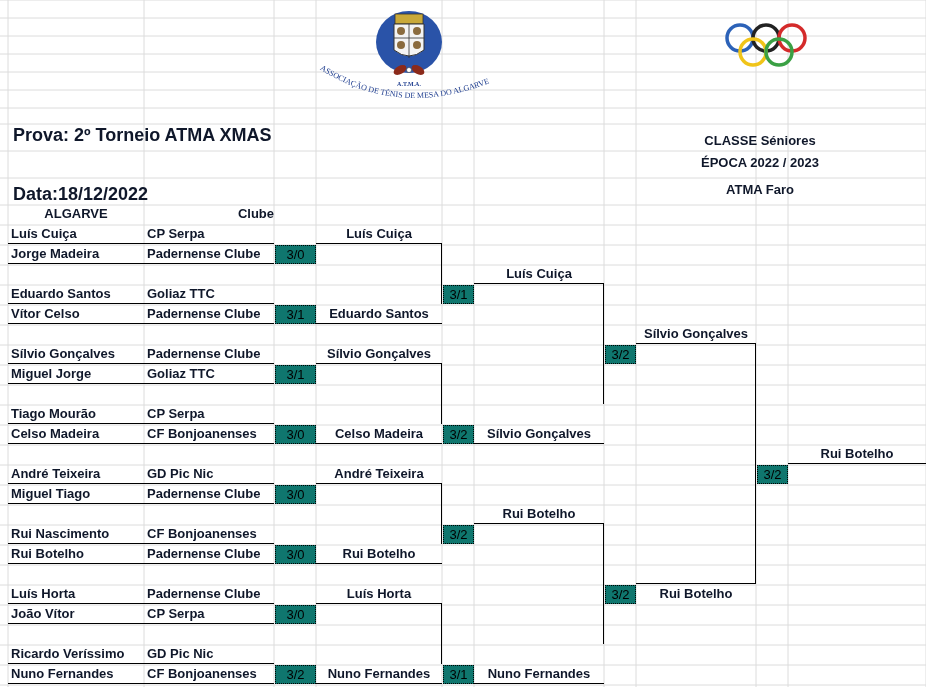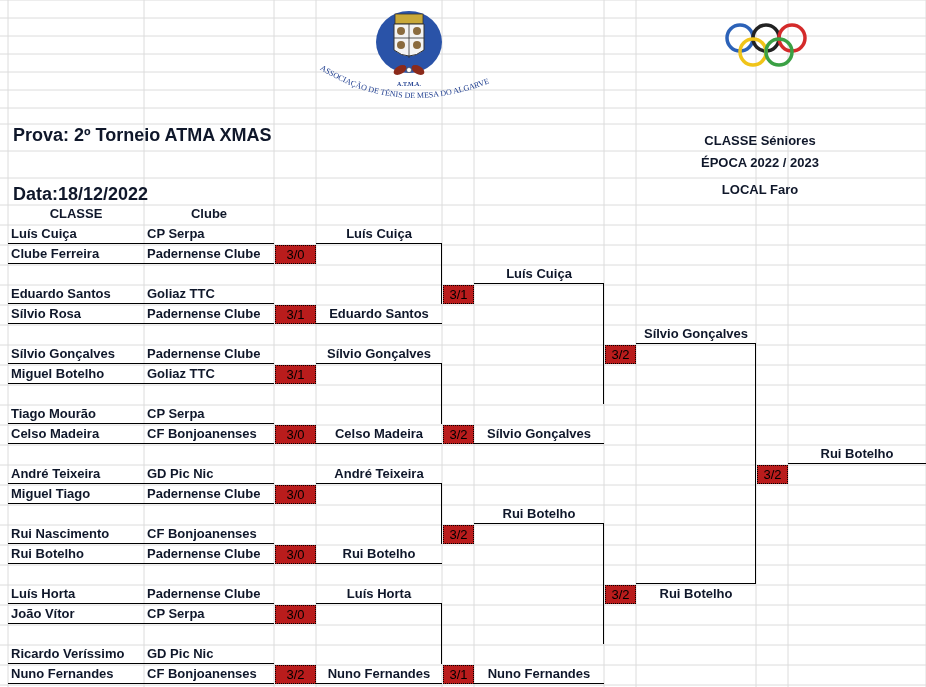--- a/index.html
+++ b/index.html
@@ -2,21 +2,21 @@
 <html><head>
 <meta charset="utf-8">
 <style>
   html,body{margin:0;padding:0;background:#fff;}
   body{width:926px;height:687px;position:relative;overflow:hidden;font-family:"Liberation Sans",sans-serif;}
   .grid{position:absolute;left:0;top:0;width:926px;height:687px;}
   .abs{position:absolute;}
   .cell{position:absolute;font-size:13px;font-weight:bold;color:#0f172a;white-space:nowrap;line-height:19px;}
   .name{padding-left:3px;}
   .center{text-align:center;}
-  .score{position:absolute;font-size:13px;color:#000;line-height:18px;text-align:center;border:1px dotted #000;box-sizing:border-box;background:#b91c1c;}
+  .score{position:absolute;font-size:13px;color:#000;line-height:18px;text-align:center;border:1px dotted #000;box-sizing:border-box;background:#0f766e;}
   .line{position:absolute;background:#000;}
   .title{font-size:18px;font-weight:bold;}
   .hdr{font-size:13px;font-weight:bold;}
 </style>
 </head>
 <body>
 
 <svg class="grid" id="gridsvg">
     <line x1="8" x2="8" y1="0" y2="687" stroke="#dcdcdc"></line>
     <line x1="144" x2="144" y1="0" y2="687" stroke="#dcdcdc"></line>
@@ -95,42 +95,42 @@
       <circle cx="31" cy="36" r="13" stroke="#f0c419"></circle>
       <circle cx="57" cy="36" r="13" stroke="#3aa044"></circle>
     </g>
   </svg>
 </div>
 
 <div class="cell title" style="left:13px;top:126px;">Prova: 2º Torneio ATMA XMAS</div>
 <div class="cell title" style="left:13px;top:153px;margin-top:32px;">Data:18/12/2022</div>
 <div class="cell hdr center" style="left:636px;top:118px;width:248px;margin-top:13px;">CLASSE Séniores</div>
 <div class="cell hdr center" style="left:636px;top:153px;width:248px;">ÉPOCA  2022 / 2023</div>
-<div class="cell hdr center" style="left:636px;top:180px;width:248px;">LOCAL Faro</div>
-
-<div class="cell center" style="left:8px;top:204px;width:136px;">CLASSE</div>
-<div class="cell center" style="left:144px;top:204px;width:130px;">Clube</div>
+<div class="cell hdr center" style="left:636px;top:180px;width:248px;">ATMA Faro</div>
+
+<div class="cell center" style="left:8px;top:204px;width:136px;">ALGARVE</div>
+<div class="cell center" style="left:144px;top:204px;width:130px;text-align:right;">Clube</div>
 
 <div id="bracket">
     <div class="cell name" style="left: 8px; top: 224px; width: 133px;">Luís Cuiça</div>
     <div class="cell name" style="left: 144px; top: 224px; width: 127px;">CP Serpa</div>
     <div class="line" style="left: 8px; top: 243px; width: 266px; height: 1px;"></div>
-    <div class="cell name" style="left: 8px; top: 244px; width: 133px;">Clube Ferreira</div>
+    <div class="cell name" style="left: 8px; top: 244px; width: 133px;">Jorge Madeira</div>
     <div class="cell name" style="left: 144px; top: 244px; width: 127px;">Padernense Clube</div>
     <div class="line" style="left: 8px; top: 263px; width: 266px; height: 1px;"></div>
     <div class="cell name" style="left: 8px; top: 284px; width: 133px;">Eduardo Santos</div>
     <div class="cell name" style="left: 144px; top: 284px; width: 127px;">Goliaz TTC</div>
     <div class="line" style="left: 8px; top: 303px; width: 266px; height: 1px;"></div>
-    <div class="cell name" style="left: 8px; top: 304px; width: 133px;">Sílvio Rosa</div>
+    <div class="cell name" style="left: 8px; top: 304px; width: 133px;">Vítor Celso</div>
     <div class="cell name" style="left: 144px; top: 304px; width: 127px;">Padernense Clube</div>
     <div class="line" style="left: 8px; top: 323px; width: 266px; height: 1px;"></div>
     <div class="cell name" style="left: 8px; top: 344px; width: 133px;">Sílvio Gonçalves</div>
     <div class="cell name" style="left: 144px; top: 344px; width: 127px;">Padernense Clube</div>
     <div class="line" style="left: 8px; top: 363px; width: 266px; height: 1px;"></div>
-    <div class="cell name" style="left: 8px; top: 364px; width: 133px;">Miguel Botelho</div>
+    <div class="cell name" style="left: 8px; top: 364px; width: 133px;">Miguel Jorge</div>
     <div class="cell name" style="left: 144px; top: 364px; width: 127px;">Goliaz TTC</div>
     <div class="line" style="left: 8px; top: 383px; width: 266px; height: 1px;"></div>
     <div class="cell name" style="left: 8px; top: 404px; width: 133px;">Tiago Mourão</div>
     <div class="cell name" style="left: 144px; top: 404px; width: 127px;">CP Serpa</div>
     <div class="line" style="left: 8px; top: 423px; width: 266px; height: 1px;"></div>
     <div class="cell name" style="left: 8px; top: 424px; width: 133px;">Celso Madeira</div>
     <div class="cell name" style="left: 144px; top: 424px; width: 127px;">CF Bonjoanenses</div>
     <div class="line" style="left: 8px; top: 443px; width: 266px; height: 1px;"></div>
     <div class="cell name" style="left: 8px; top: 464px; width: 133px;">André Teixeira</div>
     <div class="cell name" style="left: 144px; top: 464px; width: 127px;">GD Pic Nic</div>

